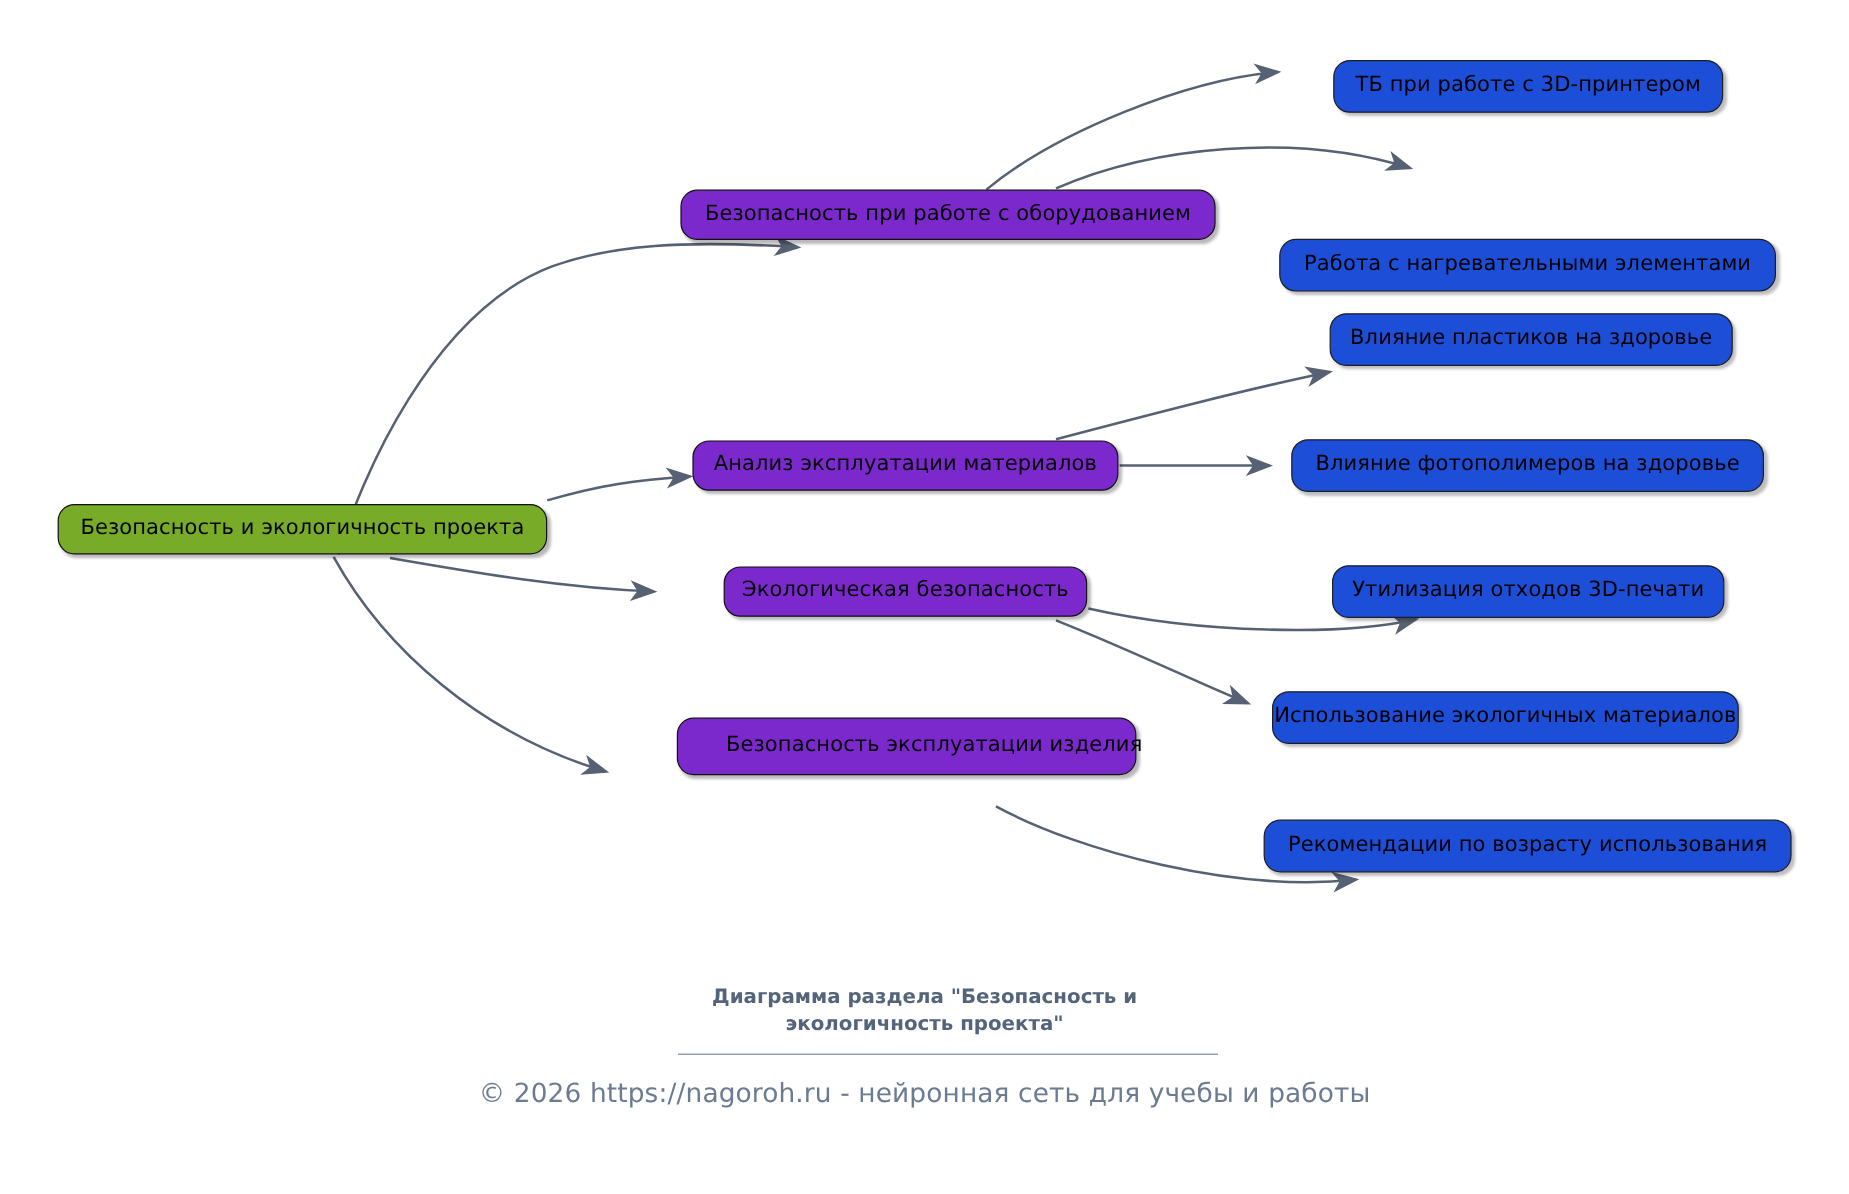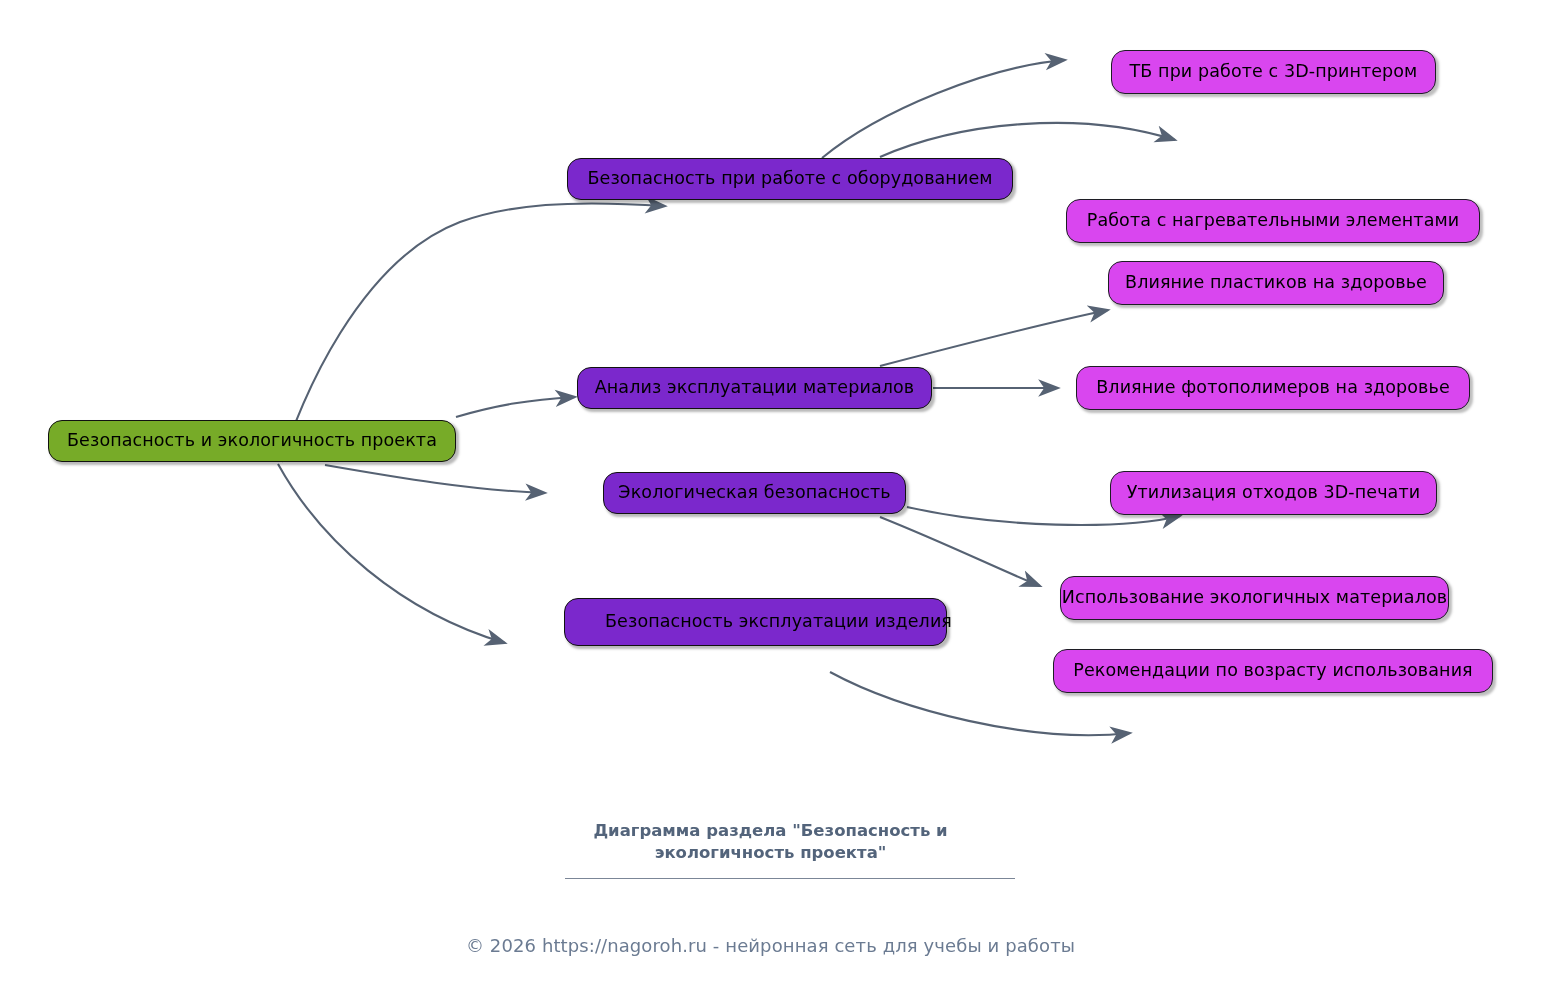--- a/index.html
+++ b/index.html
@@ -39,21 +39,21 @@
     border: 1.6px solid #111111;
     box-shadow: 2.5px 2.5px 2.5px rgba(0,0,0,0.28);
     align-items: center;
   }
   .node-branch {
     background: #7b28cc;
     border: 1.6px solid #111111;
     box-shadow: 2.5px 2.5px 2.5px rgba(0,0,0,0.28);
   }
   .node-leaf {
-    background: #d946ef;
+    background: #1d4ed8;
     border: 1.7px solid #1d1d24;
     box-shadow: 2.5px 2.5px 2.5px rgba(0,0,0,0.26);
     justify-content: center;
   }
   #edges {
     position: absolute;
     left: 0;
     top: 0;
     width: 1541px;
     height: 995px;
@@ -83,22 +83,22 @@
   #caption-line2 { display: block; }
   #divider {
     position: absolute;
     top: 878px;
     left: 565px;
     width: 450px;
     height: 1px;
     background: #7b8697;
   }
   #copyright {
-    top: 935px;
-    font-size: 18px;
+    top: 899px;
+    font-size: 22px;
     color: #6b7b92;
     letter-spacing: 0.1px;
   }
 </style>
 </head>
 <body>
 
 <div id="canvas">
 
   <svg id="edges" viewBox="0 0 1541 995">
@@ -161,21 +161,21 @@
   <div class="node node-leaf" style="left:1110px; top:471px; width:327px; height:44px;">
     <span>Утилизация отходов 3D-печати</span>
   </div>
   <div class="node node-leaf" style="left:1060px; top:576px; width:389px; height:44px;">
     <span>Использование экологичных материалов</span>
   </div>
 
   <div class="node node-branch" style="left:564px; top:598px; width:383px; height:48px;padding-left:46px;">
     <span>Безопасность эксплуатации изделия</span>
   </div>
-  <div class="node node-leaf" style="left:1053px; top:649px; width:440px; height:44px;border-radius:14px;">
+  <div class="node node-leaf" style="left:1053px; top:683px; width:440px; height:44px;border-radius:14px;">
     <span>Рекомендации по возрасту использования</span>
   </div>
 
   <div class="footer" id="caption">
     <span>Диаграмма раздела "Безопасность и</span>
     <span id="caption-line2">экологичность проекта"</span>
   </div>
 
   <div id="divider"></div>
 

